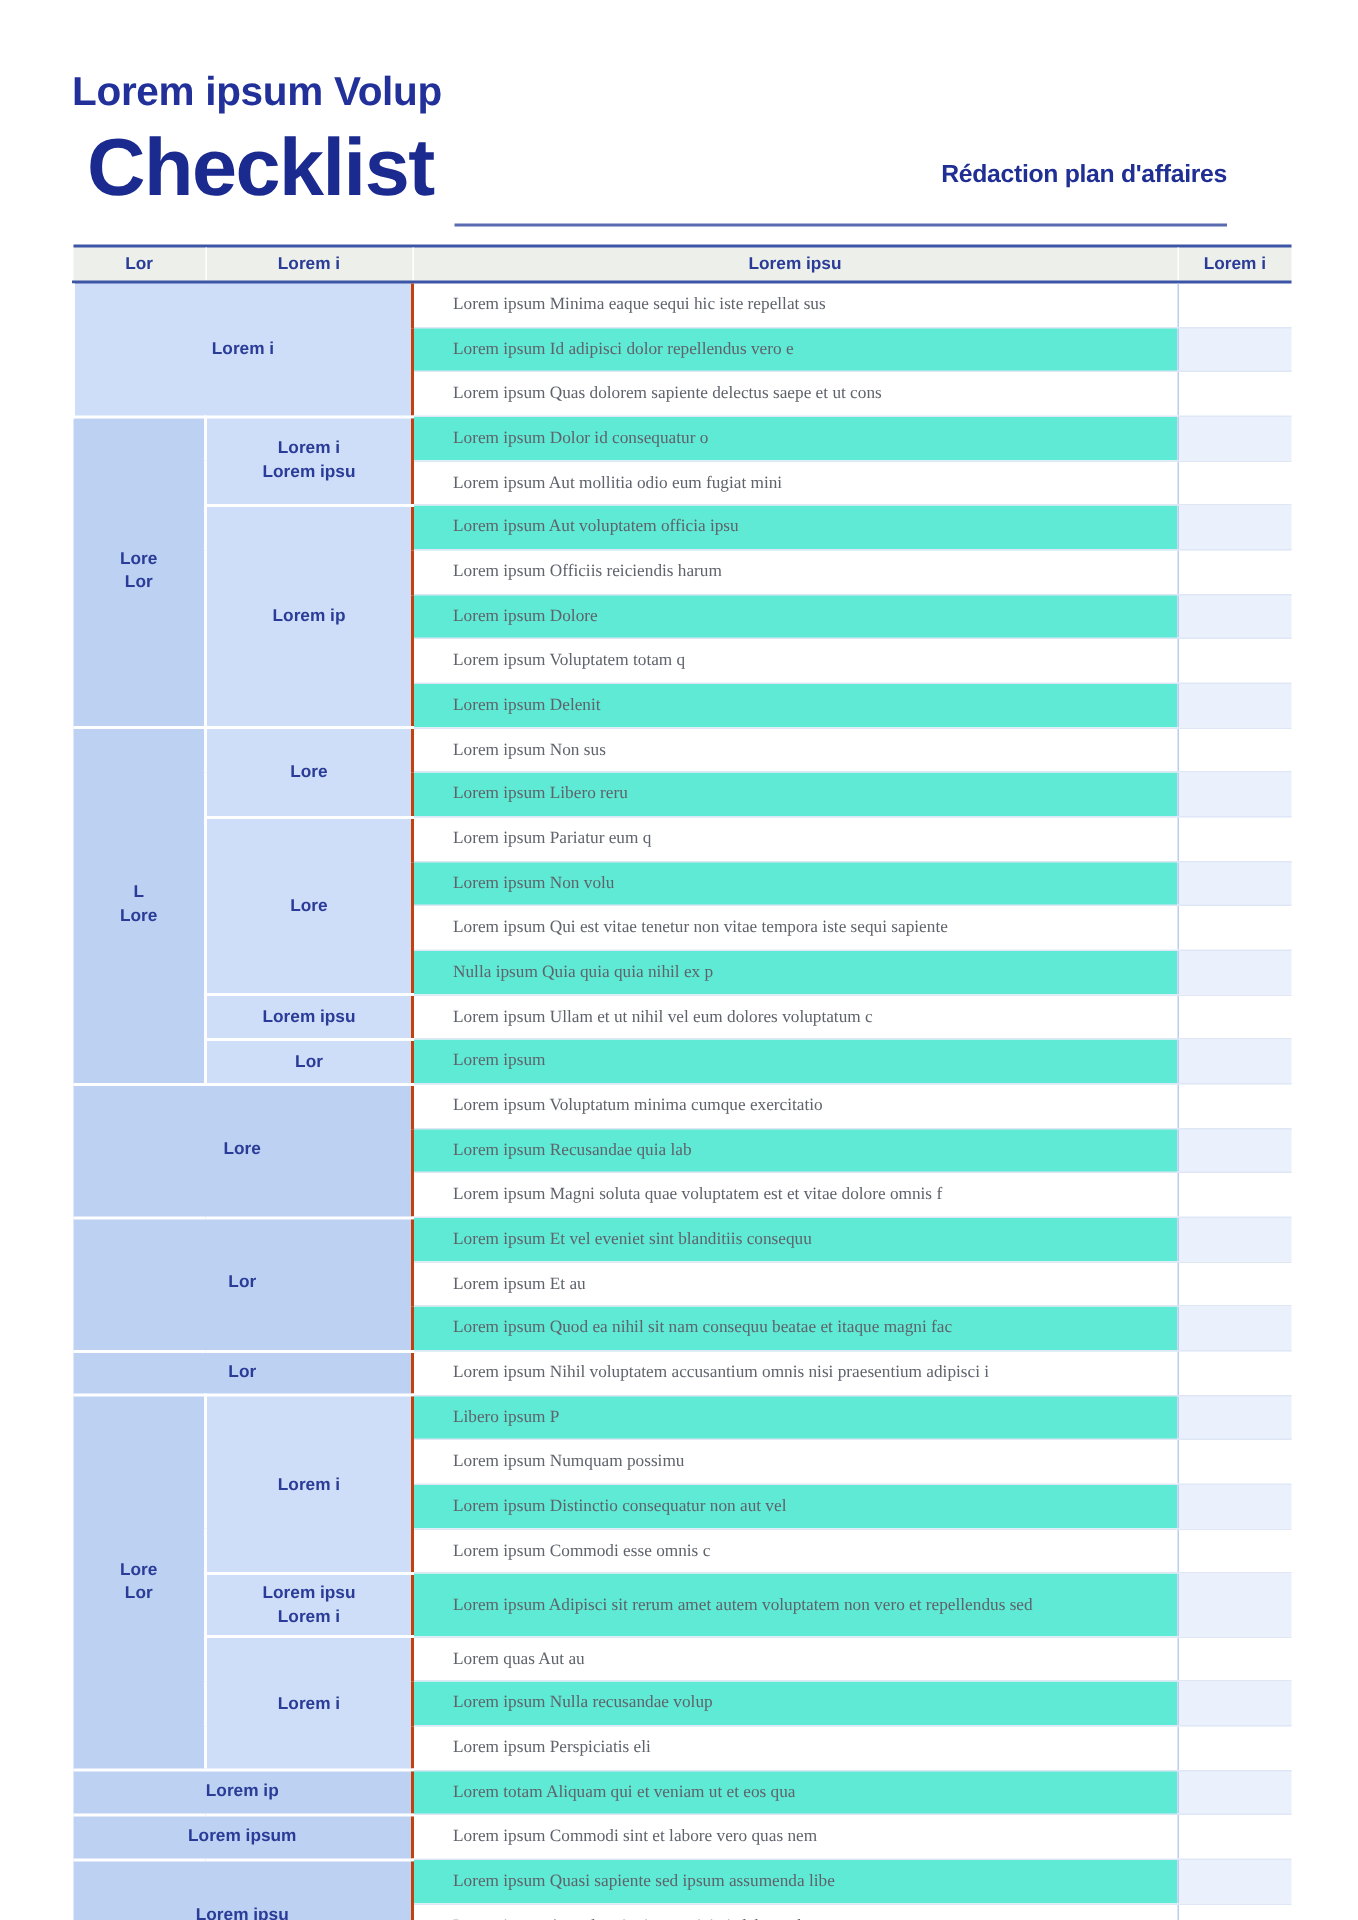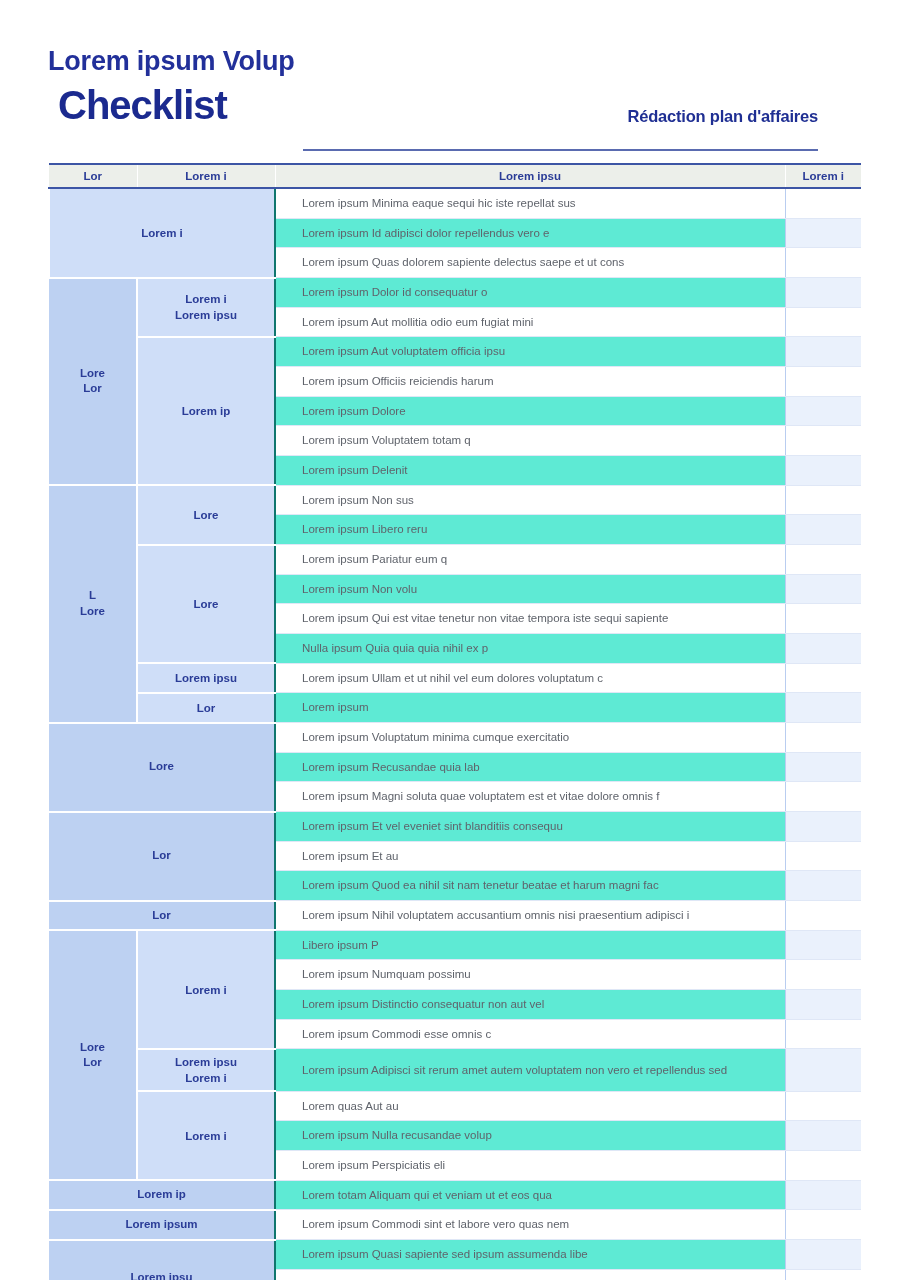--- a/index.html
+++ b/index.html
@@ -12,21 +12,21 @@
   }
   .page{position:relative;width:866px;height:1280px;box-sizing:border-box;}
 
   
   .header{position:absolute;left:48px;top:48px;right:48px;height:105px;}
   .title-kicker{
     font-size:27px;font-weight:bold;color:#22309a;letter-spacing:-0.2px;
     line-height:1.0;margin:0;padding:0;
   }
   .title-main{
-    font-size:40px;font-weight:bold;color:#1b2a8f;letter-spacing:-1px;
+    font-size:54px;font-weight:bold;color:#1b2a8f;letter-spacing:-1px;
     line-height:1.0;margin:10px 0 0 10px;padding:0;
   }
   .header-right{
     position:absolute;right:0;bottom:2px;width:515px;text-align:right;
   }
   .subtitle{
     font-size:16.5px;font-weight:bold;color:#1f2f93;
     margin:0 0 23px 0;letter-spacing:-0.2px;
   }
   .rule{height:2px;background:#5a6bb0;width:100%;}
@@ -90,26 +90,27 @@
     color:#2a3c97;
     font-weight:bold;
     font-size:11.5px;
     text-align:center;
     border-bottom:2px solid #ffffff;
     line-height:1.35;
     padding:4px 3px;
   }
   
   td.task{
-    border-left:2px solid #0f766e;
+    border-left:2px solid #c2410c;
     border-bottom:1px solid #dfe7f6;
     padding:6px 8px 6px 26px;
     color:#5f636b;
     line-height:1.45;
     font-size:11.5px;
+    font-family:Liberation Serif, serif;
   }
   td.task.alt{background:#5eead4;}
   td.task.plain{background:#ffffff;}
   
   td.chk{
     border-left:1px solid #b9cdf0;
     border-bottom:1px solid #dfe7f6;
     background:#ffffff;
   }
   td.chk.alt{background:#eaf1fc;}
@@ -242,21 +243,21 @@
           <tr>
             <td class="catwide" rowspan="3" colspan="2">Lor</td>
             <td class="task alt">Lorem ipsum Et vel eveniet sint blanditiis consequu</td>
             <td class="chk alt"></td>
           </tr>
           <tr>
             <td class="task plain">Lorem ipsum Et au</td>
             <td class="chk"></td>
           </tr>
           <tr>
-            <td class="task alt">Lorem ipsum Quod ea nihil sit nam tenetur beatae et harum magni fac</td>
+            <td class="task alt">Lorem ipsum Quod ea nihil sit nam consequu beatae et itaque magni fac</td>
             <td class="chk alt"></td>
           </tr>
           <tr>
             <td class="catwide" rowspan="1" colspan="2">Lor</td>
             <td class="task plain">Lorem ipsum Nihil voluptatem accusantium omnis nisi praesentium adipisci i</td>
             <td class="chk"></td>
           </tr>
           <tr>
             <td class="cat" rowspan="8">Lore<br>Lor</td>
             <td class="sub" rowspan="4">Lorem i</td>

